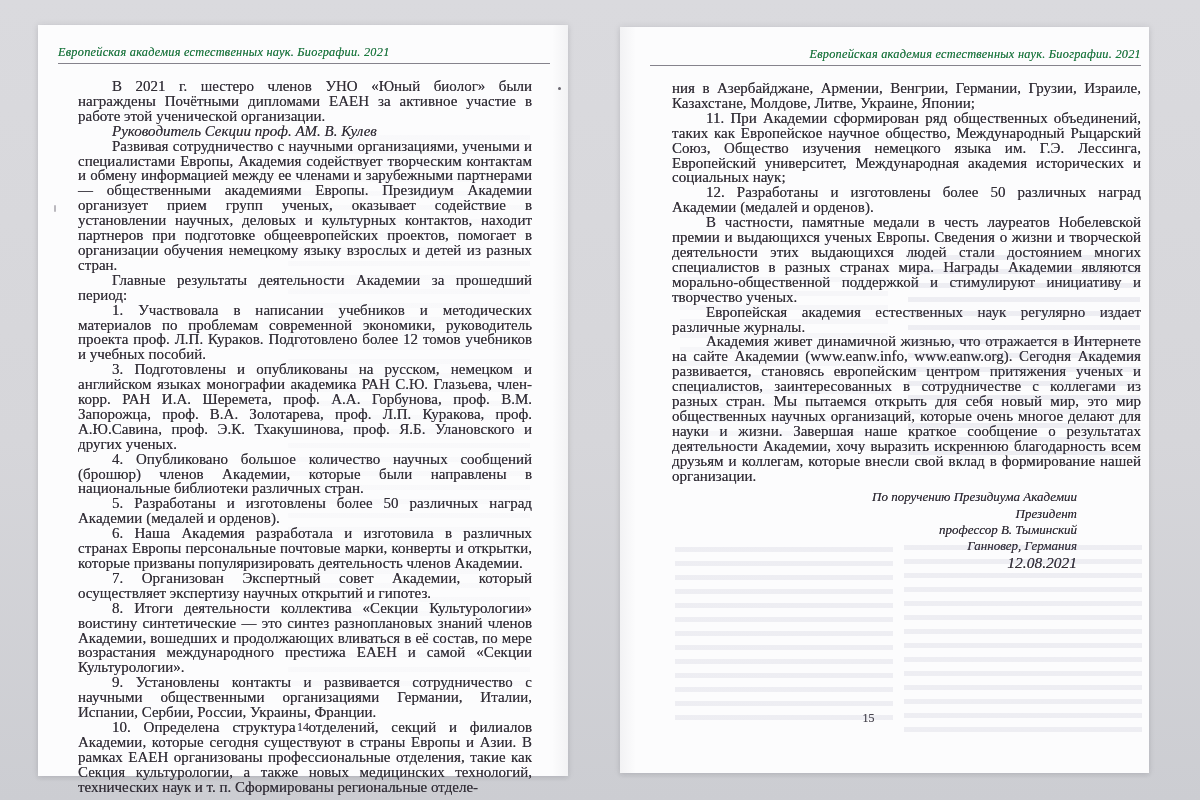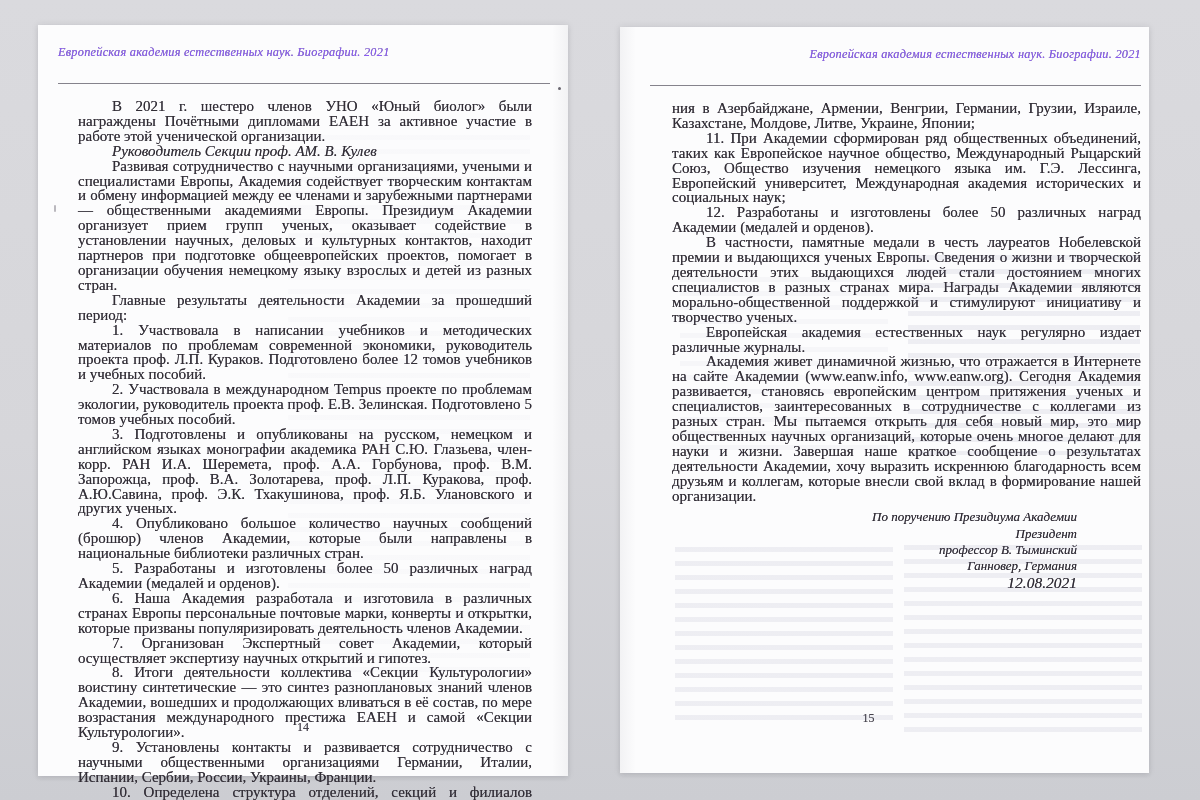--- a/index.html
+++ b/index.html
@@ -20,22 +20,22 @@
   .page.left .page-inner{padding:20px 36px 0 40px;}
   .page.right .page-inner{padding:20px 8px 0 52px;}
   
   .page.left::after,.page.right::before{
     content:"";position:absolute;top:0;bottom:0;width:16px;pointer-events:none;
   }
   .page.left::after{right:0;background:linear-gradient(90deg,rgba(60,60,75,0) ,rgba(60,60,75,.05));}
   .page.right::before{left:0;background:linear-gradient(270deg,rgba(60,60,75,0),rgba(60,60,75,.05));}
 
   .running-head{
-    font-style:italic;font-size:12.3px;letter-spacing:.25px;color:#8b5cf6;
-    padding-bottom:23px;border-bottom:1.2px solid #85838c;
+    font-style:italic;font-size:12.3px;letter-spacing:.25px;color:#15803d;
+    padding-bottom:3px;border-bottom:1.2px solid #85838c;
     text-shadow:0 0 .4px rgba(50,48,60,.65);
   }
   .page.left .running-head{margin:0 -18px 0 -20px;text-align:left;}
   .page.right .running-head{margin:0 0 0 -22px;text-align:right;}
 
   .body-text{margin-top:15px;font-size:15px;line-height:14.9px;
     text-align:justify;color:#322e36;text-shadow:0 0 .38px rgba(48,44,58,.72);}
   .body-text p{margin:0;}
   .ind{text-indent:34px;}
   .item{margin-top:2.5px;}
@@ -83,21 +83,20 @@
     <div class="page-inner">
       <header class="running-head">
         <span>Европейская академия естественных наук. Биографии. 2021</span>
       </header>
       <div class="body-text">
         <p class="ind">В 2021 г. шестеро членов УНО «Юный биолог» были награждены Почётными дипломами ЕАЕН за активное участие в работе этой ученической организации.</p>
         <p class="ind italic">Руководитель Секции проф. АМ. В. Кулев</p>
         <p class="ind gap">Развивая сотрудничество с научными организациями, учеными и специалистами Европы, Академия содействует творческим контактам и обмену информацией между ее членами и зарубежными партнерами — общественными академиями Европы. Президиум Академии организует прием групп ученых, оказывает содействие в установлении научных, деловых и культурных контактов, находит партнеров при подготовке общеевропейских проектов, помогает в организации обучения немецкому языку взрослых и детей из разных стран.</p>
         <p class="ind item">Главные результаты деятельности Академии за прошедший период:</p>
         <p class="ind item">1.  Участвовала в написании учебников и методических материалов по проблемам современной экономики, руководитель проекта проф. Л.П. Кураков. Подготовлено более 12 томов учебников и учебных пособий.</p>
-        <p class="ind item">2.  Участвовала в международном Tempus проекте по проблемам экологии, руководитель проекта проф. Е.В. Зелинская. Подготовлено 5 томов учебных пособий.</p>
         <p class="ind item">3.  Подготовлены и опубликованы на русском, немецком и английском языках монографии академика РАН С.Ю. Глазьева, член-корр. РАН И.А. Шеремета, проф. А.А. Горбунова, проф. В.М. Запорожца, проф. В.А. Золотарева, проф. Л.П. Куракова, проф. А.Ю.Савина, проф. Э.К. Тхакушинова, проф. Я.Б. Улановского и других ученых.</p>
         <p class="ind item">4.  Опубликовано большое количество научных сообщений (брошюр) членов Академии, которые были направлены в национальные библиотеки различных стран.</p>
         <p class="ind item">5.  Разработаны и изготовлены более 50 различных наград Академии (медалей и орденов).</p>
         <p class="ind item">6.  Наша Академия разработала и изготовила в различных странах Европы персональные почтовые марки, конверты и открытки, которые призваны популяризировать деятельность членов Академии.</p>
         <p class="ind item">7.  Организован Экспертный совет Академии, который осуществляет экспертизу научных открытий и гипотез.</p>
         <p class="ind item">8.  Итоги деятельности коллектива «Секции Культурологии» воистину синтетические — это синтез разноплановых знаний членов Академии, вошедших и продолжающих вливаться в её состав, по мере возрастания международного престижа ЕАЕН и самой «Секции Культурологии».</p>
         <p class="ind item">9.  Установлены контакты и развивается сотрудничество с научными общественными организациями Германии, Италии, Испании, Сербии, России, Украины, Франции.</p>
         <p class="ind item">10.  Определена  структура отделений, секций и филиалов Академии, которые сегодня существуют в страны Европы и Азии. В рамках ЕАЕН организованы профессиональные отделения, такие как Секция культурологии, а также новых медицинских технологий, технических наук и т. п. Сформированы региональные отделе-</p>
       </div>
       <div class="pagenum">14</div>

